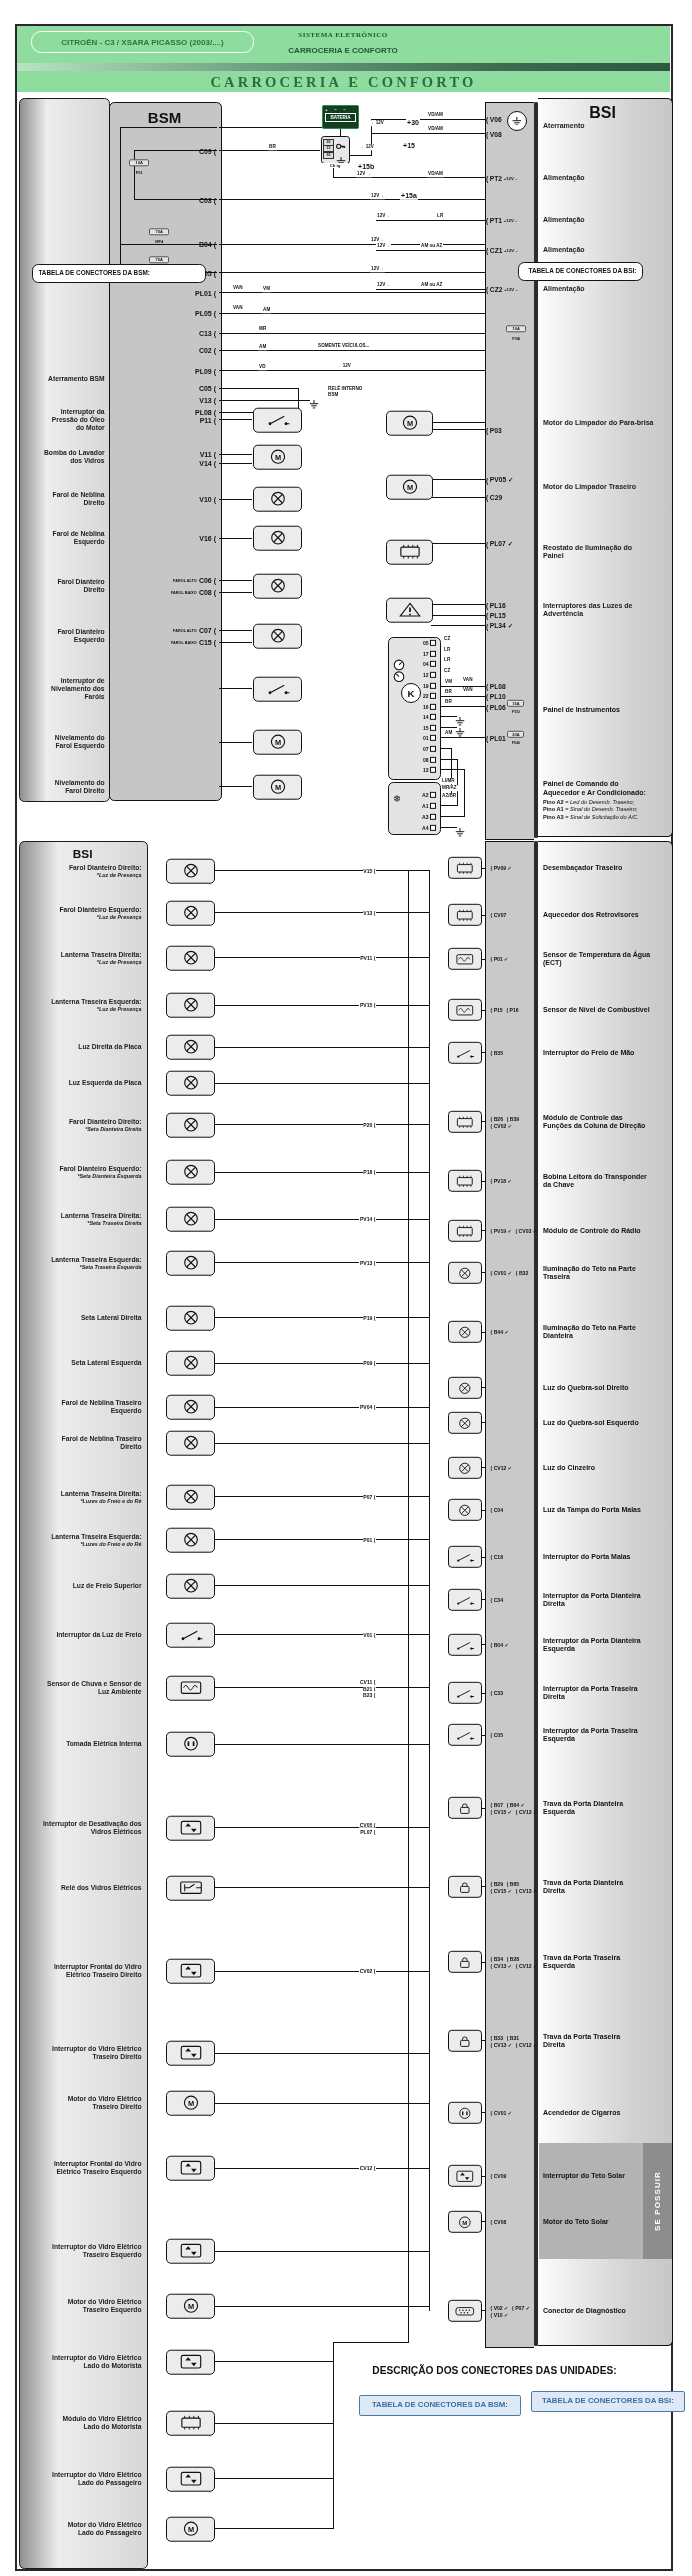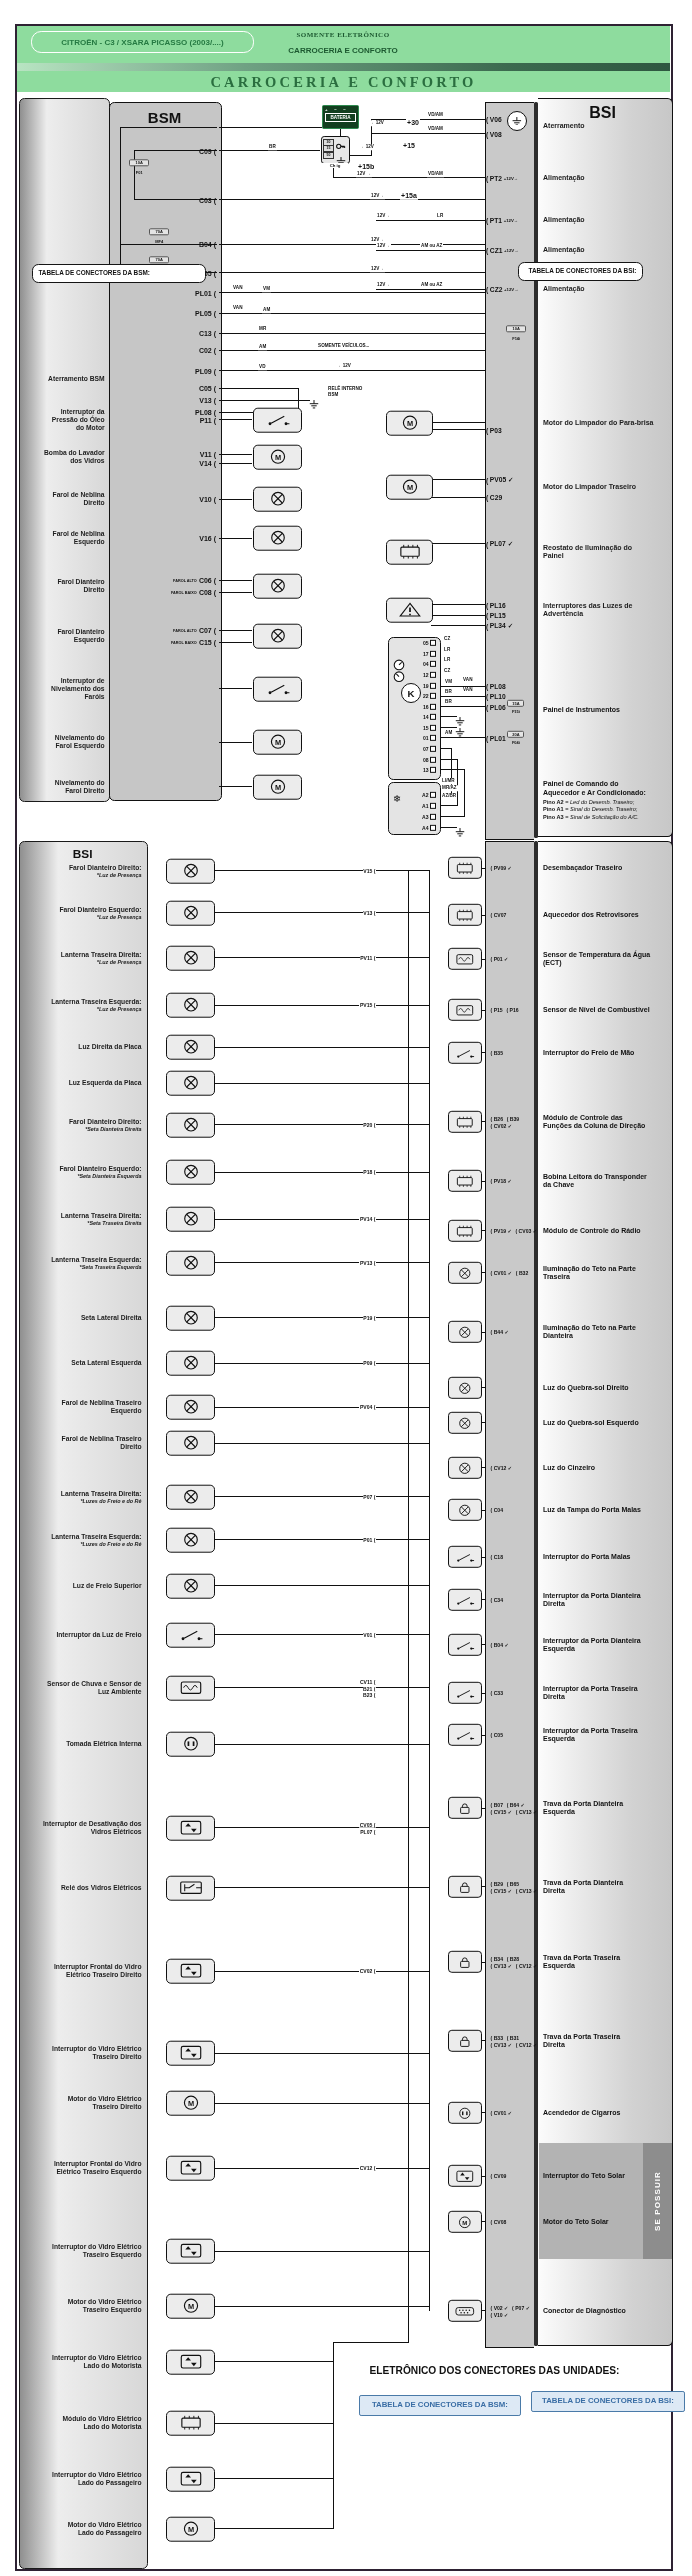--- a/index.html
+++ b/index.html
@@ -115,21 +115,21 @@
 </head>
 <body>
 
 <div class="page">
   <div class="frame"></div>
 
   <div class="hdr"></div>
   <div class="model-pill">
       <span>CITROËN - C3 / XSARA PICASSO (2003/....)</span>
     </div>
-  <div class="sys1">SOMENTE ELETRÔNICO</div>
+  <div class="sys1">SISTEMA ELETRÔNICO</div>
   <div class="sys2">CARROCERIA E CONFORTO</div>
   <div class="strip-metal"></div>
   <div class="big-title">CARROCERIA E CONFORTO</div>
 
   <div class="gpanel panel-s1"></div>
   <div class="bsm-box"></div>
   <div class="unit-title bsm-title">BSM</div>
   <div class="strip strip-s1"></div>
   <div class="divider divider-s1"></div>
   <div class="bsi-box bsi-box-s1"></div>
@@ -1180,21 +1180,21 @@
         </div>
     <div class="s2r-codes">
           <span class="code2">V02 ✓</span>
           <span class="code2">P07 ✓</span>
           <span class="code2">V10 ✓</span>
         </div>
     <div class="s2r-label">Conector de Diagnóstico</div>
   </div>
     </div>
 
-  <div class="ft-title">ELETRÔNICO DOS CONECTORES DAS UNIDADES:</div>
+  <div class="ft-title">DESCRIÇÃO DOS CONECTORES DAS UNIDADES:</div>
   <div class="blue-table" id="ft-bsm">
     <div class="bt-title">TABELA DE CONECTORES DA BSM:</div>
     <div>
         <div class="bt-line"></div>
         <div class="bt-line"></div>
         <div class="bt-line"></div>
         <div class="bt-line"></div>
         <div class="bt-line"></div>
         <div class="bt-line"></div>
         <div class="bt-line"></div>

